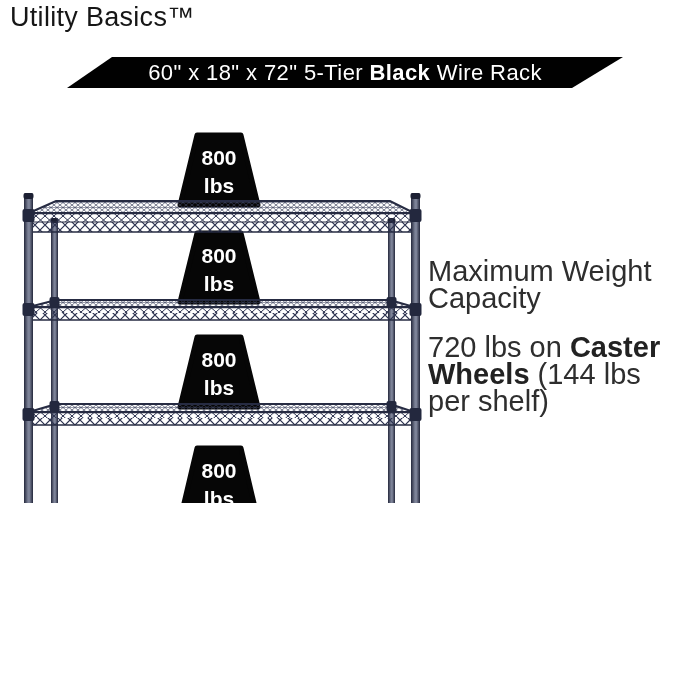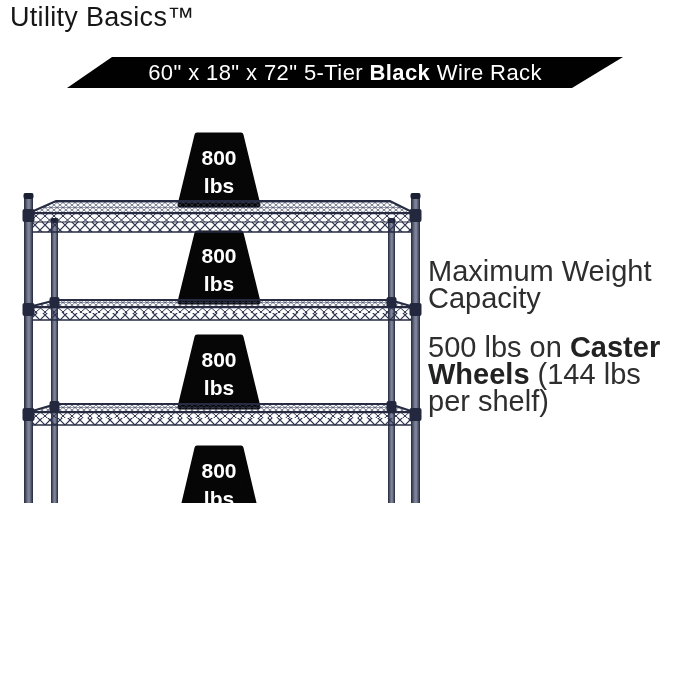--- a/index.html
+++ b/index.html
@@ -151,16 +151,16 @@
           <rect x="386.5" y="604" width="10" height="11" rx="2"></rect>
       </g>
 
       <polygon points="24,652 33,652 32,671 25,671" fill="#121419"></polygon>
       <polygon points="411,652 420,652 419,671 412,671" fill="#121419"></polygon>
     </g>
   </svg>
 
   <div class="details">
     <p>Maximum Weight Capacity</p>
-    <p><span>500 lbs on </span><b>Caster Wheels</b><span> (144 lbs per shelf)</span></p>
+    <p><span>720 lbs on </span><b>Caster Wheels</b><span> (144 lbs per shelf)</span></p>
   </div>
 
 </div>
 
 </body></html>

